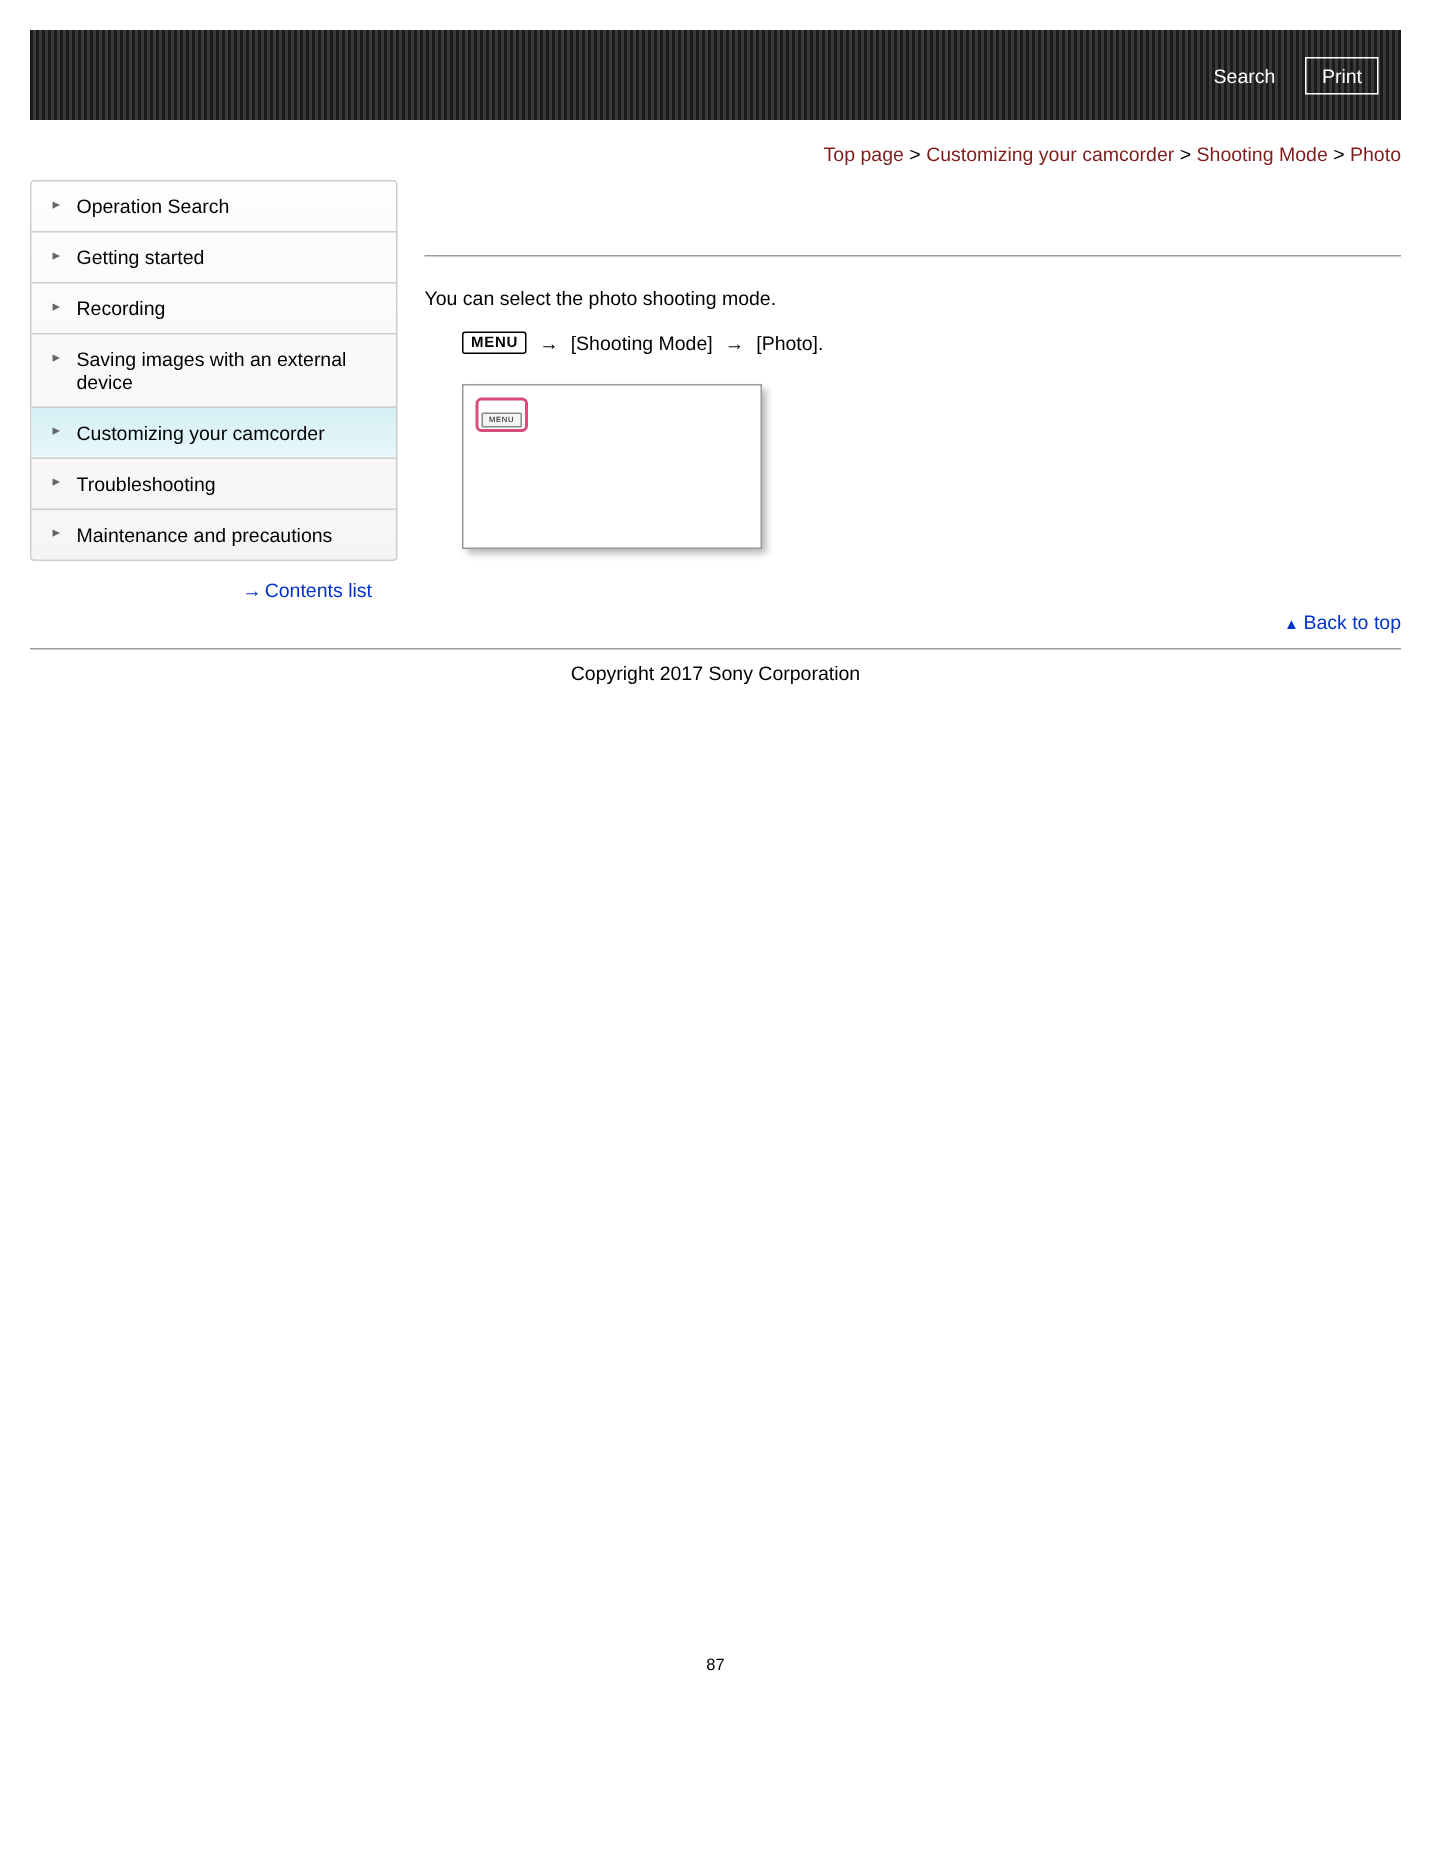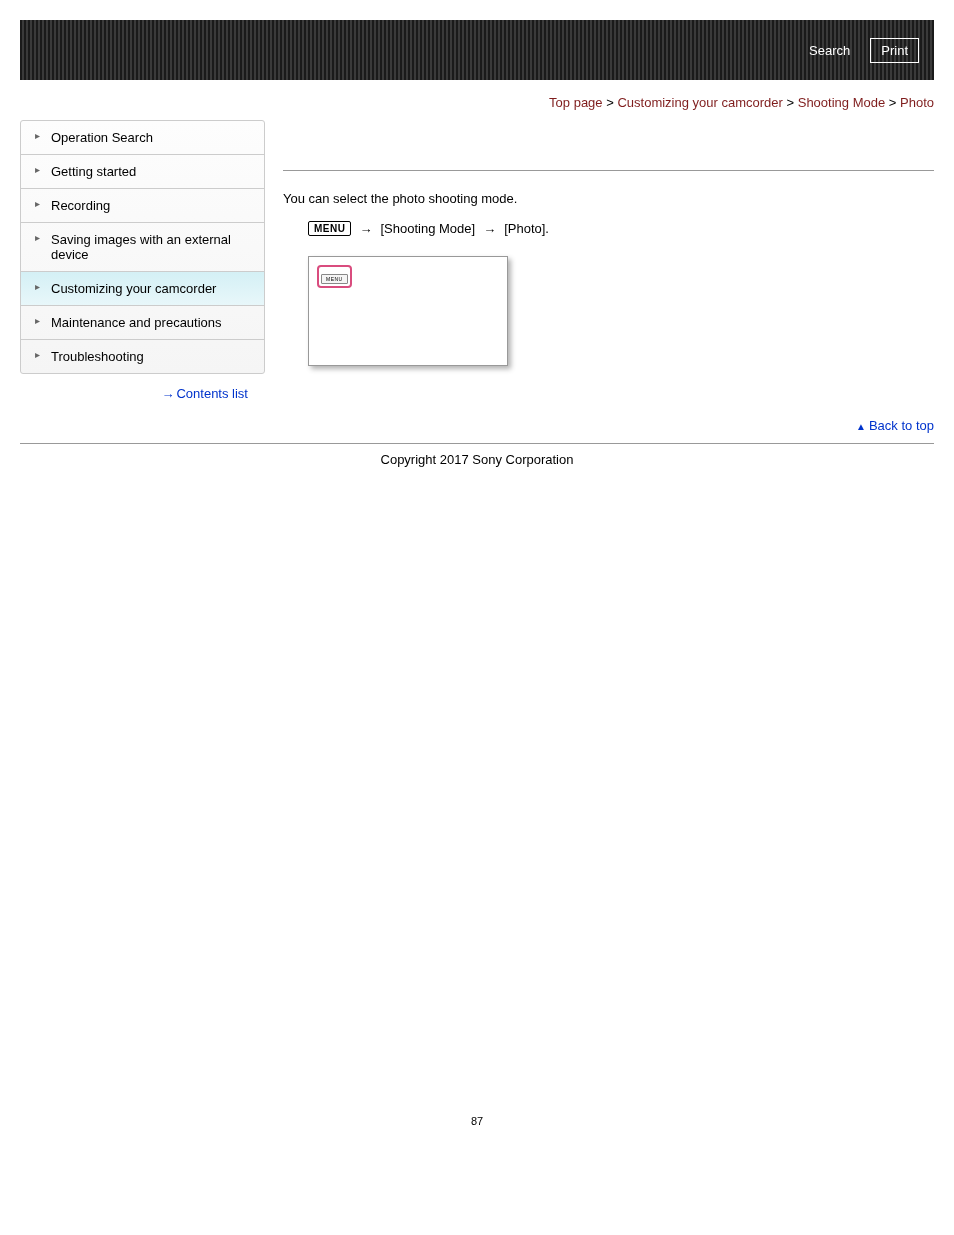--- a/index.html
+++ b/index.html
@@ -151,21 +151,21 @@
     .small-menu-inner {
       border: 1px solid #888;
       font-size: 5px;
       padding: 1px 4px;
       background: #f5f5f5;
       border-radius: 1px;
       letter-spacing: 0.5px;
     }
     .back-to-top {
       text-align: right;
-      margin-top: 52px;
+      margin-top: 41px;
       font-size: 13px;
     }
     .back-to-top a {
       color: #0033cc;
       text-decoration: none;
     }
     .tri-up {
       color: #0033cc;
       font-size: 10px;
       margin-right: 3px;
@@ -209,22 +209,22 @@
 </div>
 
 <div class="container">
   <div class="sidebar-wrap">
     <div class="sidebar" id="sidebar-list">
         <div class="sidebar-item">Operation Search</div>
         <div class="sidebar-item">Getting started</div>
         <div class="sidebar-item">Recording</div>
         <div class="sidebar-item">Saving images with an external device</div>
         <div class="sidebar-item active">Customizing your camcorder</div>
+        <div class="sidebar-item">Troubleshooting</div>
         <div class="sidebar-item">Maintenance and precautions</div>
-        <div class="sidebar-item">Troubleshooting</div>
       </div>
     <div class="contents-list">
       <span class="contents-arrow">→</span><a href="#">Contents list</a>
     </div>
   </div>
 
   <div class="main">
     <hr class="top-rule">
     <p class="intro">You can select the photo shooting mode.</p>
     <div class="menu-path">

